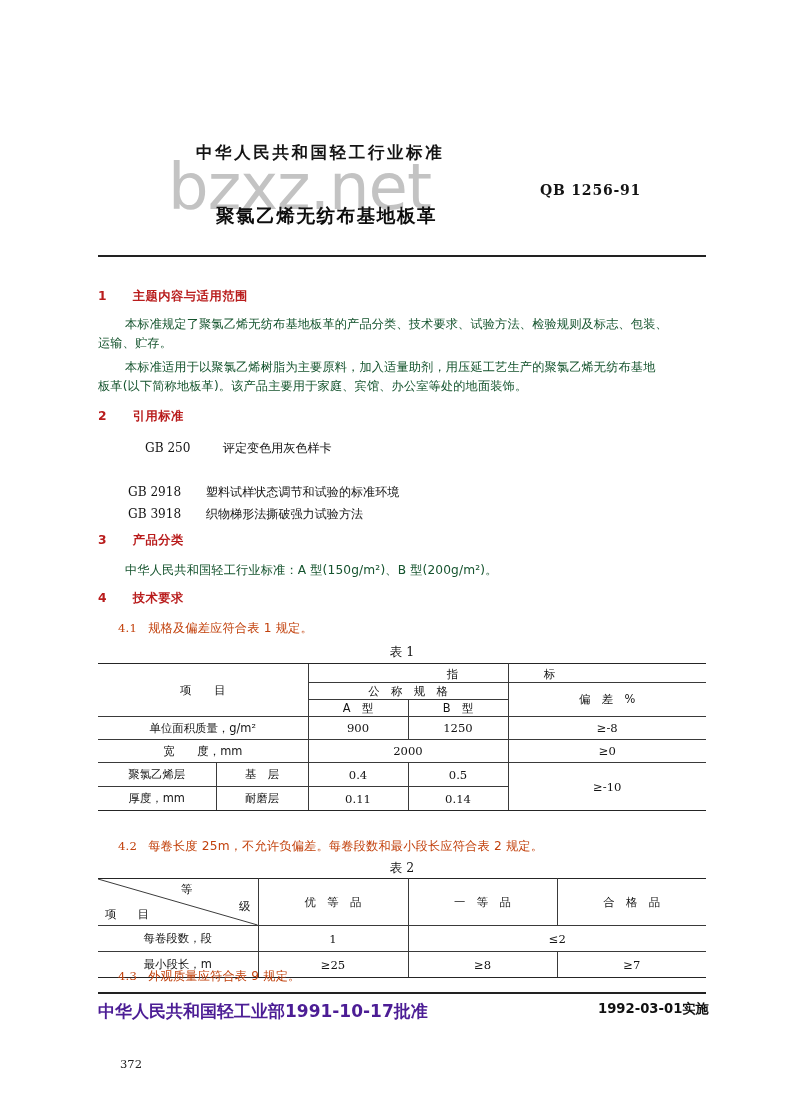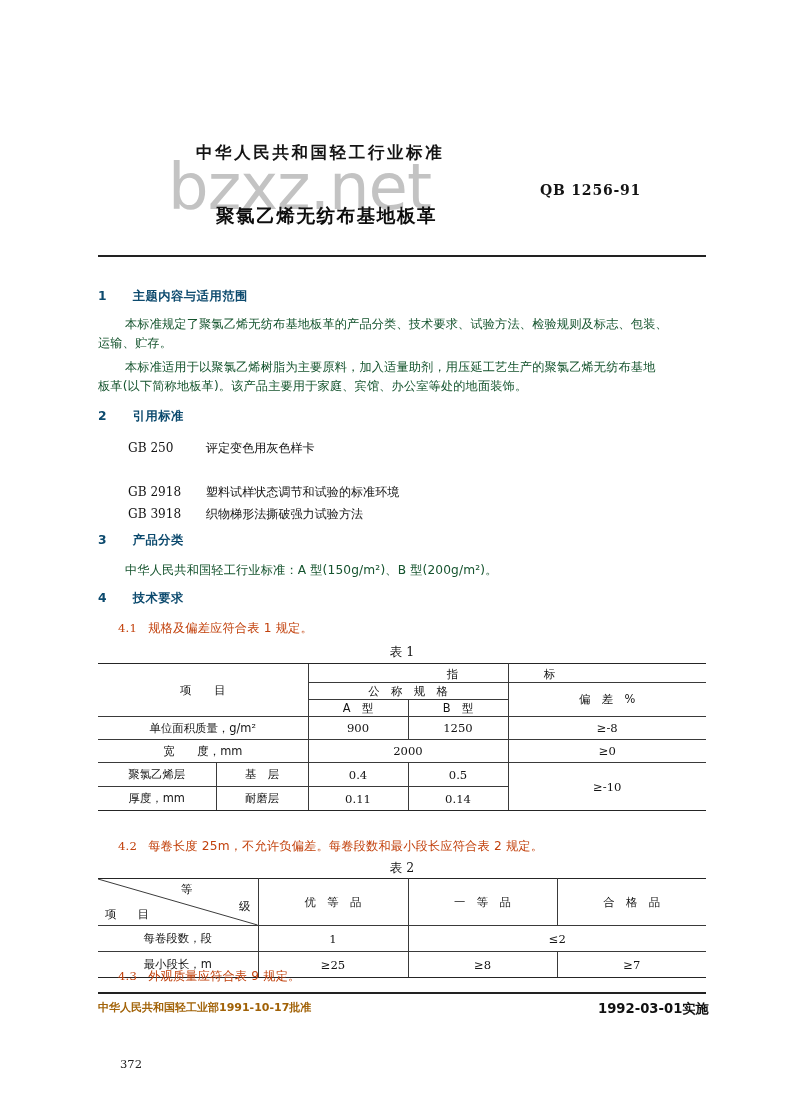--- a/index.html
+++ b/index.html
@@ -82,21 +82,21 @@
     height: 2px;
     background: #222;
   }
 
   
   .sec {
     position: absolute;
     font-family: "DejaVu Sans", sans-serif;
     font-size: 12.3px;
     font-weight: bold;
-    color: #0c4a6e;
+    color: #b91c1c;
     letter-spacing: 0.5px;
     white-space: nowrap;
   }
   .para {
     position: absolute;
     font-family: "DejaVu Sans", sans-serif;
     font-size: 12.2px;
     color: #14532d;
     letter-spacing: 0.15px;
     line-height: 19px;
@@ -195,23 +195,23 @@
     top: 992px;
     width: 608px;
     height: 2px;
     background: #222;
   }
   .foot-left {
     position: absolute;
     left: 98px;
     top: 1000px;
     font-family: "DejaVu Sans", sans-serif;
-    font-size: 11px;
-    font-weight: bold;
-    color: #a16207;
+    font-size: 17px;
+    font-weight: bold;
+    color: #4c1d95;
     white-space: nowrap;
   }
   .foot-right {
     position: absolute;
     left: 598px;
     top: 1000px;
     font-family: "DejaVu Sans", sans-serif;
     font-size: 13.2px;
     font-weight: bold;
     color: #111;
@@ -247,21 +247,21 @@
     <div class="para" style="left:125px; top:315px;">本标准规定了聚氯乙烯无纺布基地板革的产品分类、技术要求、试验方法、检验规则及标志、包装、</div>
     <div class="para" style="left:98px; top:334px;">运输、贮存。</div>
     <div class="para" style="left:125px; top:358px;">本标准适用于以聚氯乙烯树脂为主要原料，加入适量助剂，用压延工艺生产的聚氯乙烯无纺布基地</div>
     <div class="para" style="left:98px; top:377px;">板革(以下简称地板革)。该产品主要用于家庭、宾馆、办公室等处的地面装饰。</div>
 
     <div class="sec" style="left:98px; top:408px;">
       <span>2</span>
       <span style="display:inline-block;width:16px"></span>
       <span>引用标准</span>
     </div>
-    <div class="refitem" style="left:128px; top:440px;">
+    <div class="refitem" style="left:145px; top:440px;">
       <span class="gb">GB 250</span>
       <span>评定变色用灰色样卡</span>
     </div>
     <div class="refitem" style="left:128px; top:484px;">
       <span class="gb">GB 2918</span>
       <span>塑料试样状态调节和试验的标准环境</span>
     </div>
     <div class="refitem" style="left:128px; top:506px;">
       <span class="gb">GB 3918</span>
       <span>织物梯形法撕破强力试验方法</span>

